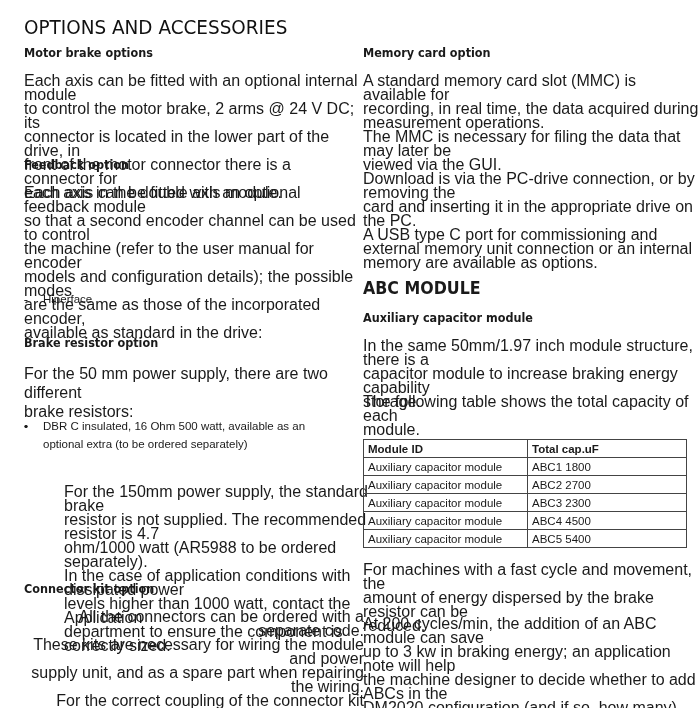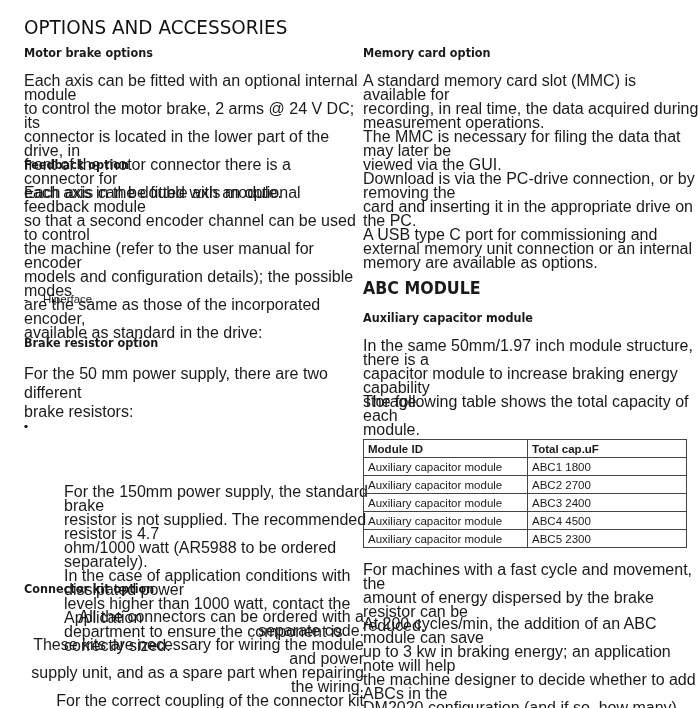--- a/index.html
+++ b/index.html
@@ -63,21 +63,22 @@
   <ul class="list" style="left:24px;top:291px;line-height:17px;">
     <li><span class="marker">-</span></li>
     <li><span class="marker">-</span><span>Hiperface</span></li>
   </ul>
 
   <h2 class="h2" style="left:24px;top:335px;">Brake resistor option</h2>
   <p class="p" style="left:24px;top:364px;line-height:19px;">For the 50 mm power supply, there are two different
 brake resistors:</p>
   <ul class="list" style="left:24px;top:417px;line-height:18px;">
     <li><span class="marker">•</span></li>
-    <li><span class="marker">•</span></li>
+    <li><span class="marker">•</span><span>DBR C insulated, 16 Ohm 500 watt, available as an
+optional extra (to be ordered separately)</span></li>
   </ul>
   <p class="p" style="left:24px;top:485px;margin-left:40px;">For the 150mm power supply, the standard brake
 resistor is not supplied. The recommended resistor is 4.7
 ohm/1000 watt (AR5988 to be ordered separately).
 In the case of application conditions with dissipated power
 levels higher than 1000 watt, contact the Application
 department to ensure the component is correctly sized.</p>
 
   <h2 class="h2" style="left:24px;top:581px;">Connector kit option</h2>
   <p class="p" style="left:24px;top:610px;text-align:right;">All the connectors can be ordered with a separate code.
@@ -120,29 +121,29 @@
       <tr>
         <td>Auxiliary capacitor module</td>
         <td>ABC1 1800</td>
       </tr>
       <tr>
         <td>Auxiliary capacitor module</td>
         <td>ABC2 2700</td>
       </tr>
       <tr>
         <td>Auxiliary capacitor module</td>
-        <td>ABC3 2400</td>
+        <td>ABC3 2300</td>
       </tr>
       <tr>
         <td>Auxiliary capacitor module</td>
         <td>ABC4 4500</td>
       </tr>
       <tr>
         <td>Auxiliary capacitor module</td>
-        <td>ABC5 2300</td>
+        <td>ABC5 5400</td>
       </tr>
     </tbody>
   </table>
 
   <p class="p" style="left:363px;top:563px;">For machines with a fast cycle and movement, the
 amount of energy dispersed by the brake resistor can be
 reduced.</p>
   <p class="p" style="left:363px;top:617px;">At 200 cycles/min, the addition of an ABC module can save
 up to 3 kw in braking energy; an application note will help
 the machine designer to decide whether to add ABCs in the

